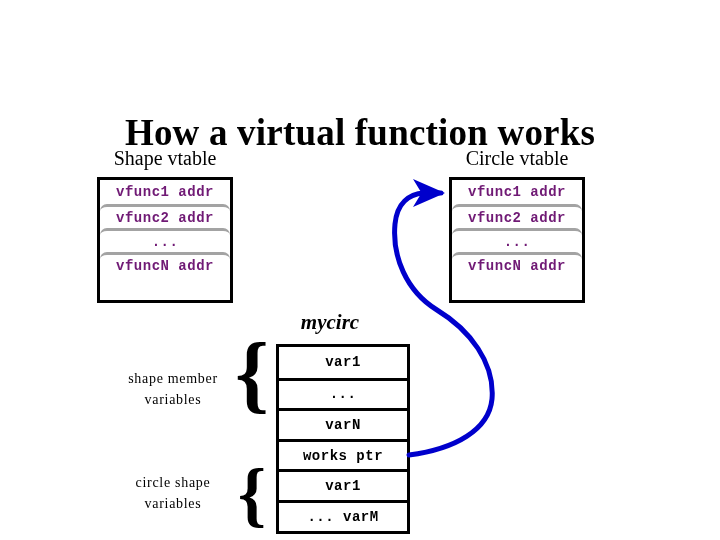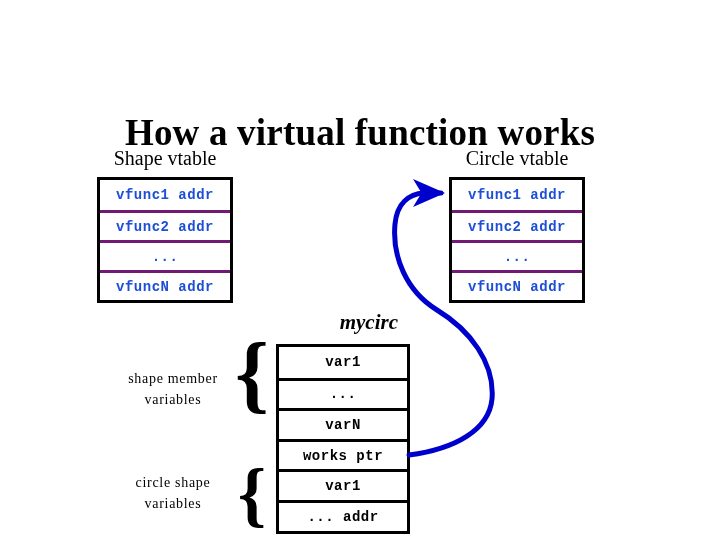--- a/index.html
+++ b/index.html
@@ -50,40 +50,41 @@
     position: absolute;
     box-sizing: border-box;
     border: 3px solid #000000;
     background: #ffffff;
   }
   #shape-vtable  { left: 97px;  top: 177px; width: 136px; height: 126px; }
   #circle-vtable { left: 449px; top: 177px; width: 136px; height: 126px; }
 
   .vrow {
     box-sizing: border-box;
-    height: 30px;
+    height: 24px;
     display: flex;
     align-items: center;
     justify-content: center;
     font-family: "Liberation Mono", monospace;
     font-weight: bold;
     font-size: 14px;
     letter-spacing: 0.5px;
-    color: #1d4ed8;
-    background: #ffffff;
-  }
-  .vrow + .vrow { border-top: 3px solid #701a75; }
+    color: #701a75;
+    background: #ffffff;
+    border-radius: 7px;
+  }
+  .vrow + .vrow { border-top: 3px solid #a3a3a3; }
 
   
   #mycirc-caption {
     position: absolute;
     left: 262px;
     top: 310px;
     width: 136px;
-    text-align: right;
+    text-align: center;
     font-family: "Liberation Serif", serif;
     font-weight: bold;
     font-style: italic;
     font-size: 21px;
     line-height: 25px;
     color: #000000;
   }
 
   #mycirc-box {
     position: absolute;
@@ -181,21 +182,21 @@
   </div>
 
   <div id="mycirc-caption">mycirc</div>
 
   <div id="mycirc-box">
     <div class="mrow">var1</div>
     <div class="mrow">...</div>
     <div class="mrow">varN</div>
     <div class="mrow">works ptr</div>
     <div class="mrow">var1</div>
-    <div class="mrow">... addr</div>
+    <div class="mrow">... varM</div>
   </div>
 
   <div id="brace-shape" class="brace">{</div>
   <div id="brace-circle" class="brace">{</div>
 
   <div id="label-shape-mem" class="side-label">
     <div>shape member</div>
     <div>variables</div>
   </div>
 

